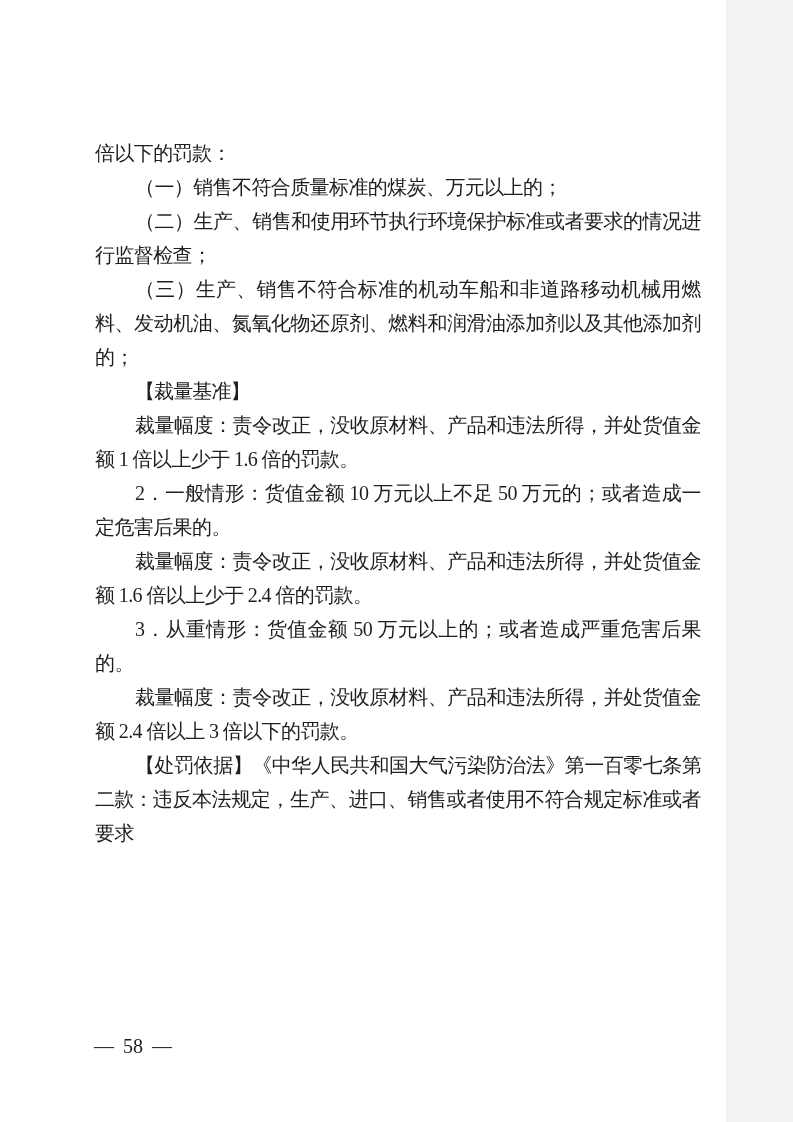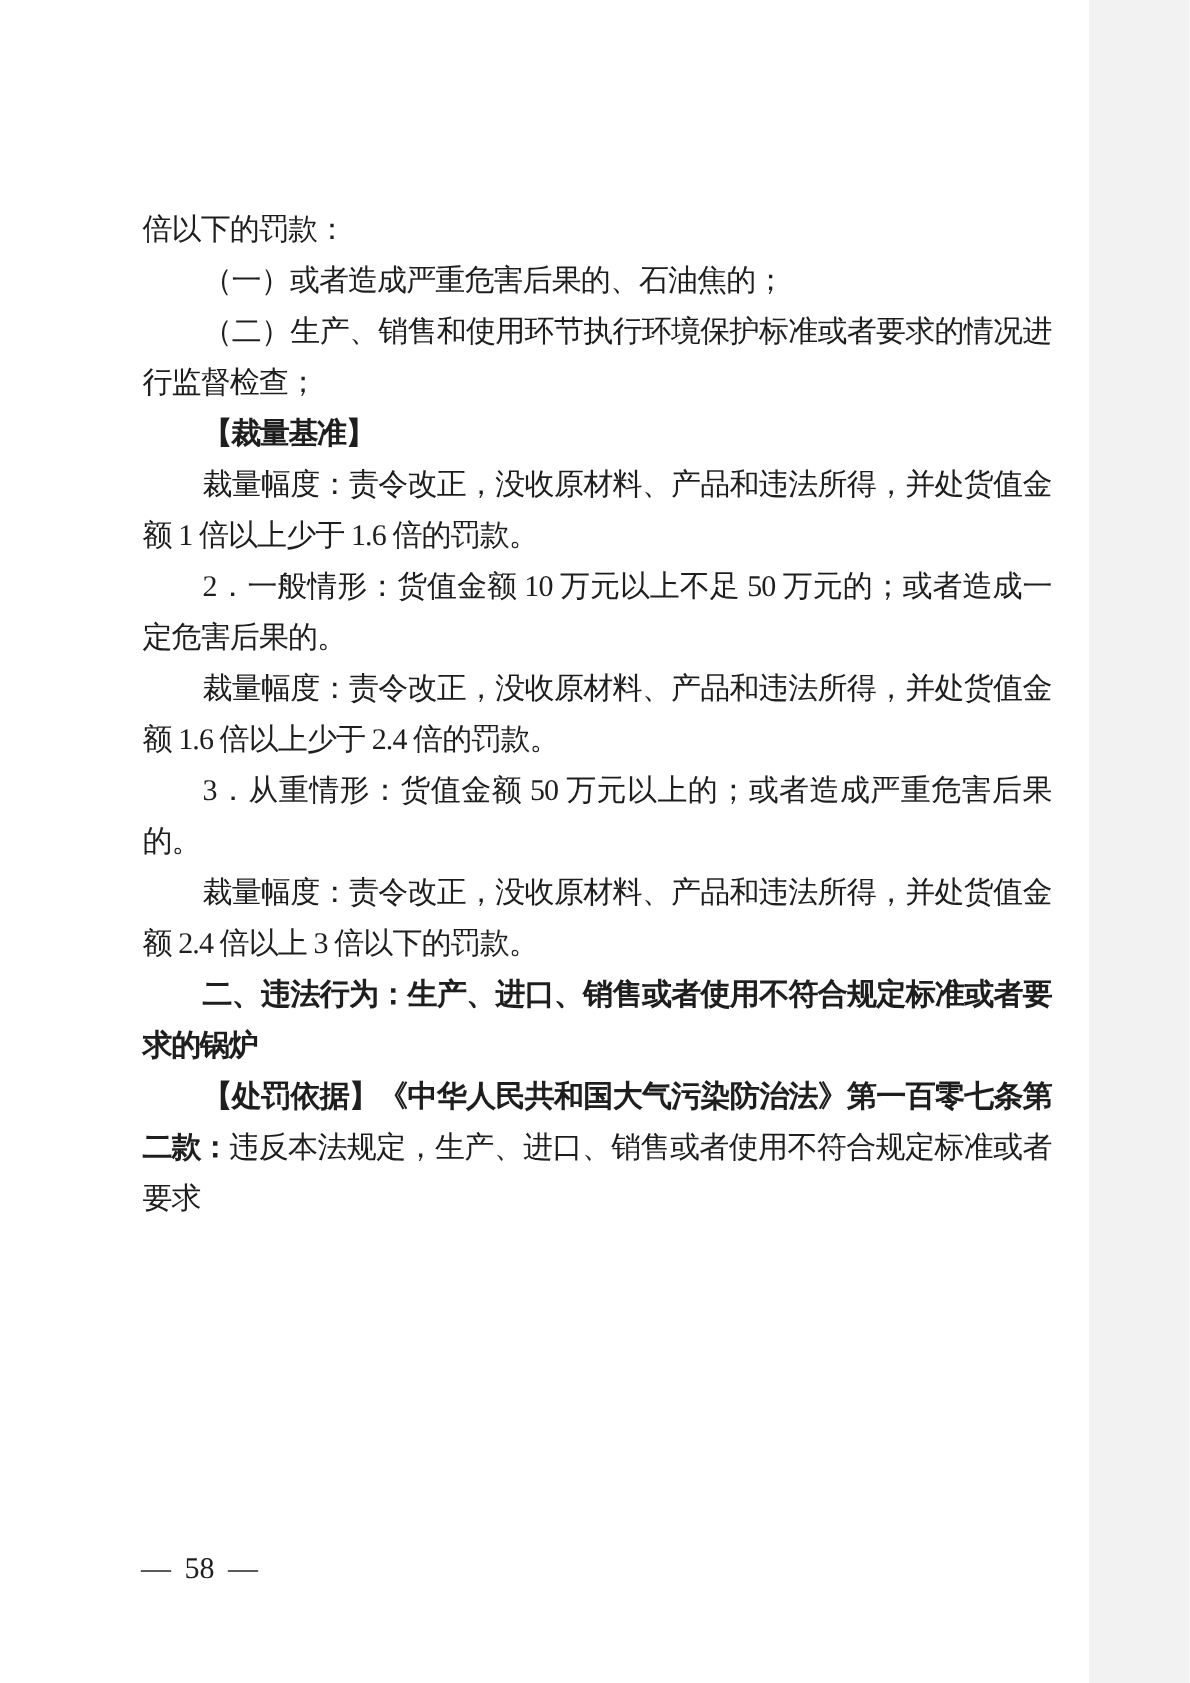--- a/index.html
+++ b/index.html
@@ -30,21 +30,21 @@
     word-break: break-all;
   }
   .content p {
     margin: 0;
     text-indent: 2em;
   }
   .content p.no-indent {
     text-indent: 0;
   }
   .content .bold {
-    font-weight: 700;
+    font-weight: 400;
     font-family: "Liberation Sans", "DejaVu Sans", sans-serif;
     letter-spacing: -0.9px;
   }
   .footer {
     position: absolute;
     left: 94px;
     top: 1032px;
     font-size: 20px;
     line-height: 28px;
     color: #1e1e1e;
@@ -54,29 +54,29 @@
   }
   .footer .dash { letter-spacing: 0; }
   .footer .pagenum { letter-spacing: 0; }
 </style>
 </head>
 <body>
 
 <div class="page">
   <div class="content">
       <p class="no-indent"><span>倍以下的罚款：</span></p>
-      <p><span>（一）或者造成严重危害后果的、石油焦的；</span></p>
+      <p><span>（一）销售不符合质量标准的煤炭、万元以上的；</span></p>
       <p><span>（二）生产、销售和使用环节执行环境保护标准或者要求的情况进行监督检查；</span></p>
+      <p><span>（三）生产、销售不符合标准的机动车船和非道路移动机械用燃料、发动机油、氮氧化物还原剂、燃料和润滑油添加剂以及其他添加剂的；</span></p>
       <p><span class="bold">【裁量基准】</span></p>
       <p><span>裁量幅度：责令改正，没收原材料、产品和违法所得，并处货值金额 1 倍以上少于 1.6 倍的罚款。</span></p>
       <p><span>2．一般情形：货值金额 10 万元以上不足 50 万元的；或者造成一定危害后果的。</span></p>
       <p><span>裁量幅度：责令改正，没收原材料、产品和违法所得，并处货值金额 1.6 倍以上少于 2.4 倍的罚款。</span></p>
       <p><span>3．从重情形：货值金额 50 万元以上的；或者造成严重危害后果的。</span></p>
       <p><span>裁量幅度：责令改正，没收原材料、产品和违法所得，并处货值金额 2.4 倍以上 3 倍以下的罚款。</span></p>
-      <p><span class="bold">二、违法行为：生产、进口、销售或者使用不符合规定标准或者要求的锅炉</span></p>
       <p><span class="bold">【处罚依据】《中华人民共和国大气污染防治法》第一百零七条第二款：</span><span>违反本法规定，生产、进口、销售或者使用不符合规定标准或者要求</span></p>
     </div>
   <div class="footer">
     <span class="dash">—</span>
     <span class="pagenum">58</span>
     <span class="dash">—</span>
   </div>
 </div>
 
 </body></html>

